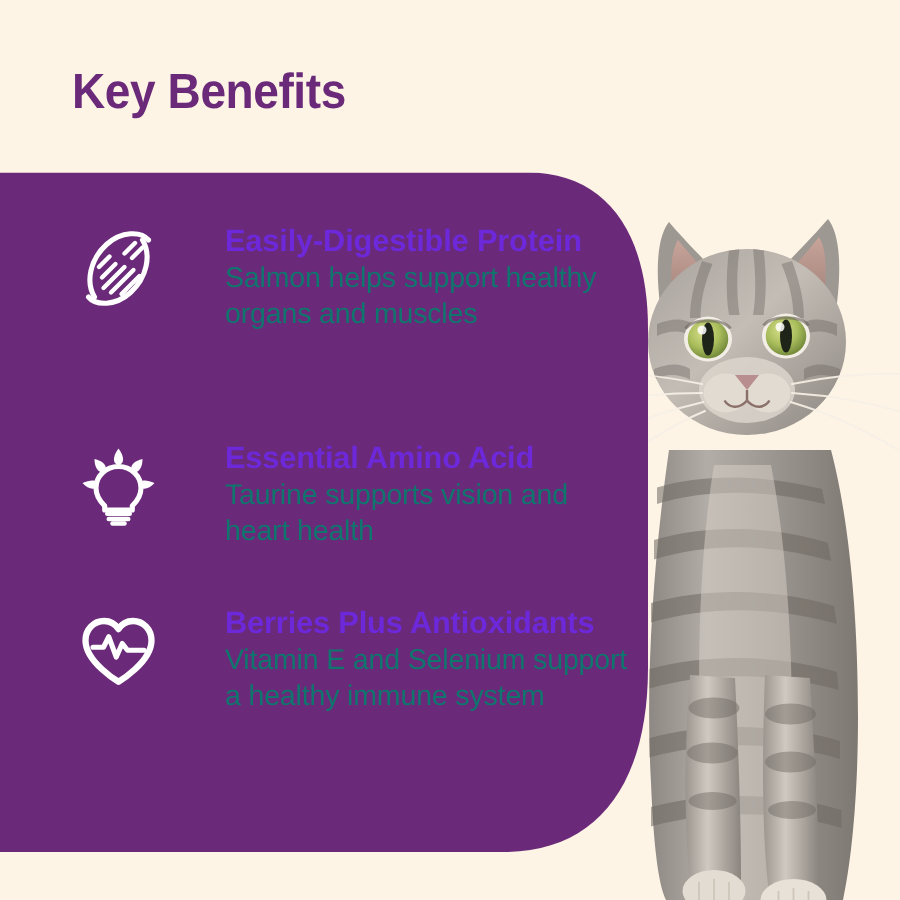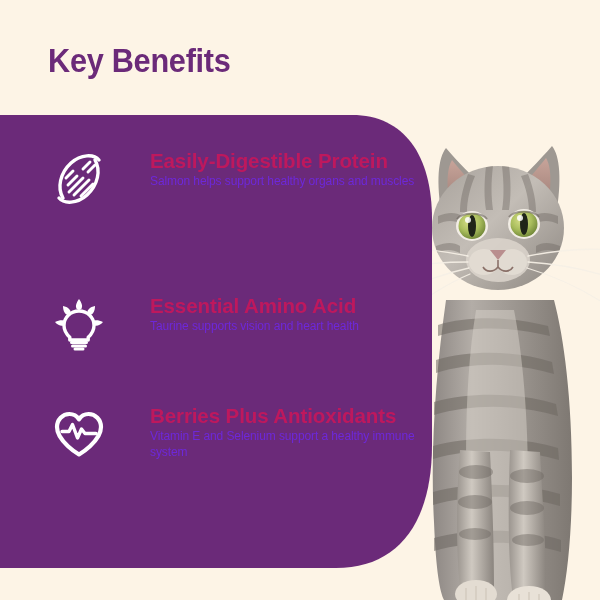--- a/index.html
+++ b/index.html
@@ -80,31 +80,31 @@
   .benefit-icon {
     width: 62px;
     flex: 0 0 62px;
     padding-top: 4px;
   }
   .benefit-icon svg { display: block; width: 54px; height: 54px; }
 
   .benefit-text { padding-left: 36px; }
 
   .benefit-title {
-    color: #be185d;
+    color: #6d28d9;
     font-size: 20.5px;
     font-weight: 700;
     line-height: 1.24;
     letter-spacing: -0.1px;
     margin: 0 0 1px 0;
     max-width: 270px;
   }
   .benefit-desc {
-    color: #6d28d9;
-    font-size: 12px;
+    color: #0f766e;
+    font-size: 19px;
     font-weight: 400;
     line-height: 1.26;
     letter-spacing: -0.1px;
     margin: 0;
     max-width: 275px;
   }
 </style>
 </head>
 <body>
 

